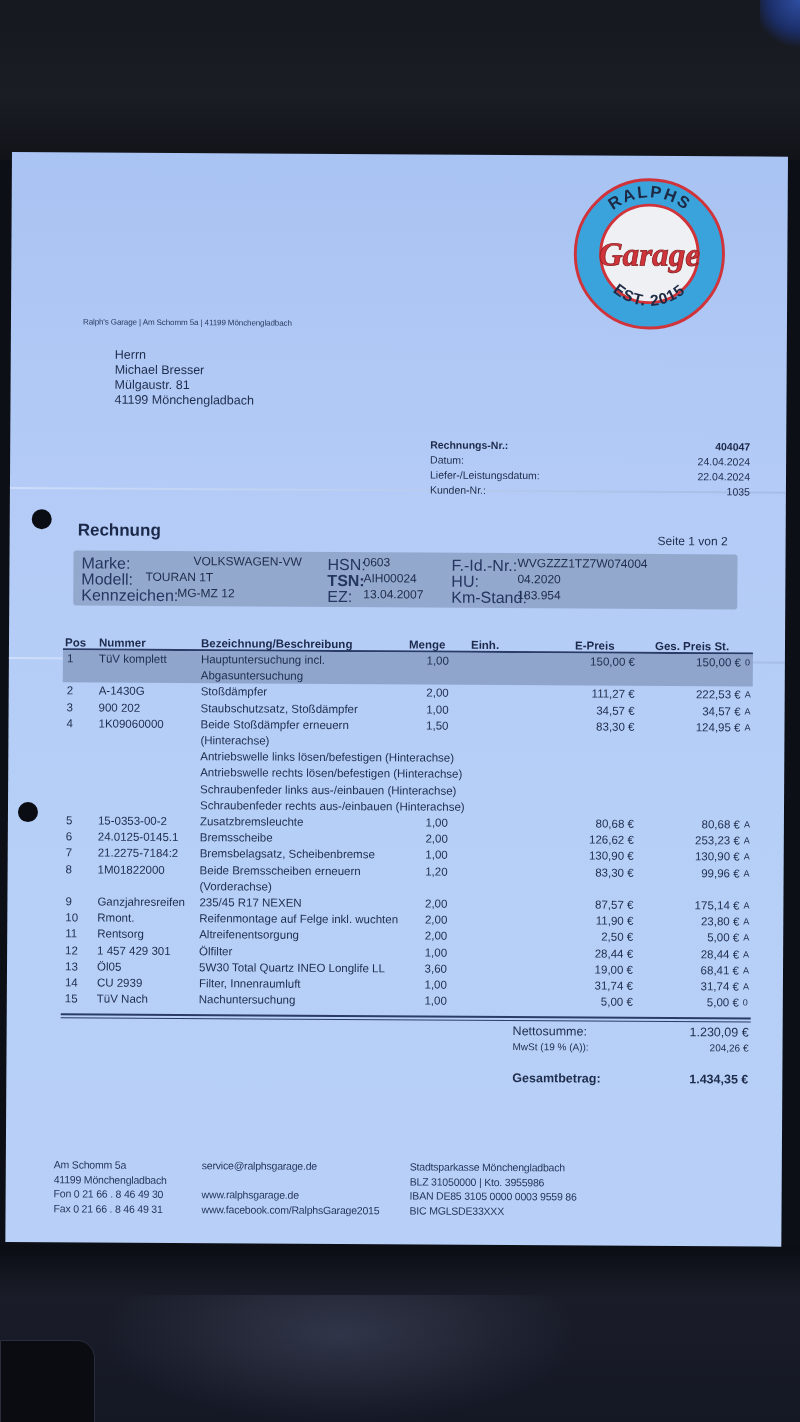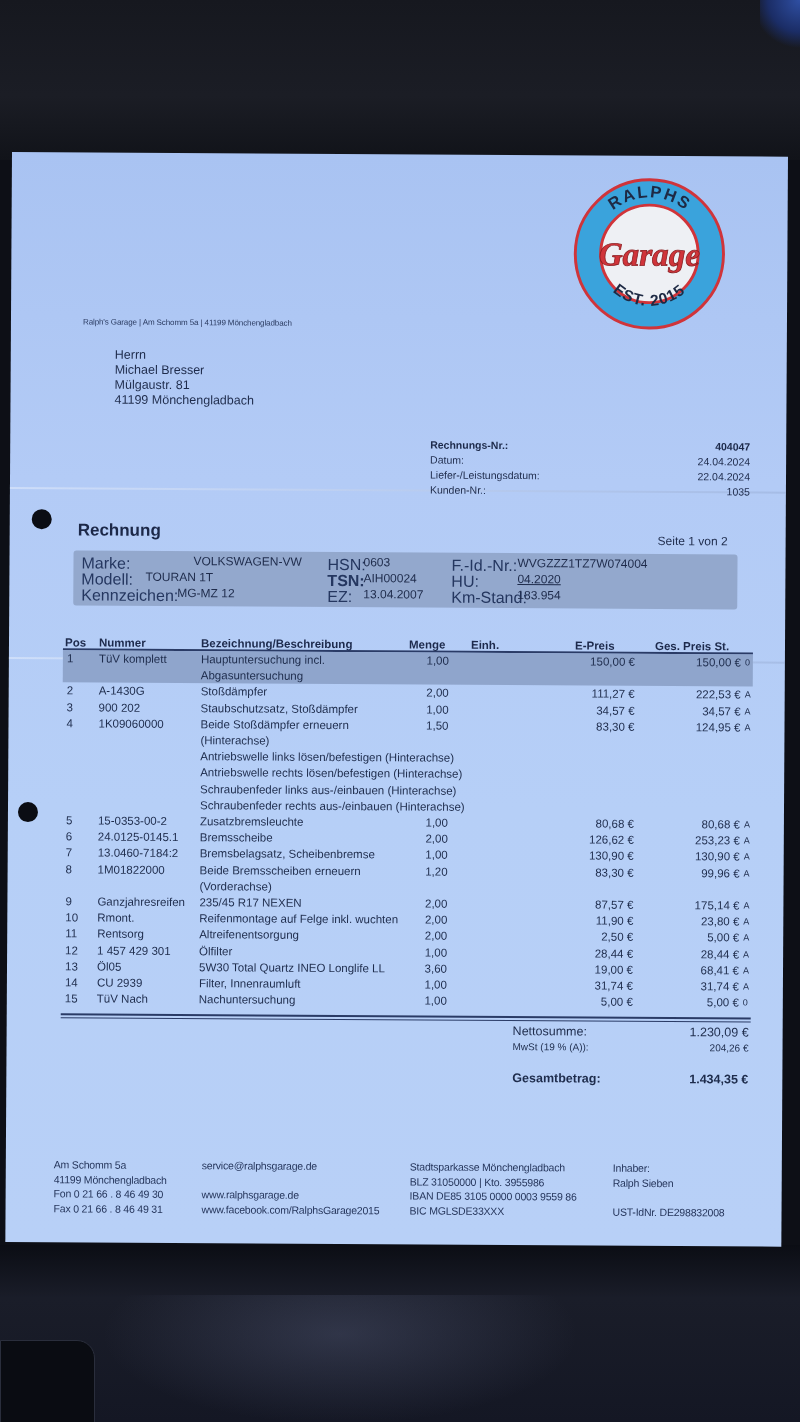--- a/index.html
+++ b/index.html
@@ -187,21 +187,21 @@
     <span class="cell lbl" style="left:254px; top:4px;">HSN:</span>
     <span class="cell" style="left:290px; top:3px;">0603</span>
     <span class="cell lbl" style="left:254px; top:20px;font-weight:bold;">TSN:</span>
     <span class="cell" style="left:290px; top:19px;">AIH00024</span>
     <span class="cell lbl" style="left:254px; top:36px;">EZ:</span>
     <span class="cell" style="left:290px; top:35px;">13.04.2007</span>
 
     <span class="cell lbl" style="left:378px; top:4px;">F.-Id.-Nr.:</span>
     <span class="cell" style="left:444px; top:3px;">WVGZZZ1TZ7W074004</span>
     <span class="cell lbl" style="left:378px; top:20px;">HU:</span>
-    <span class="cell" style="left:444px; top:19px;text-decoration:underline;">04.2020</span>
+    <span class="cell" style="left:444px; top:19px;">04.2020</span>
     <span class="cell lbl" style="left:378px; top:36px;">Km-Stand:</span>
     <span class="cell" style="left:444px; top:35px;">183.954</span>
   </div>
 
   <div class="items">
     <div class="items-head">
       <span style="left:2px;">Pos</span>
       <span style="left:36px;">Nummer</span>
       <span style="left:138px;">Bezeichnung/Beschreibung</span>
       <span style="left:346px;">Menge</span>
@@ -295,21 +295,21 @@
           <span style="left:4px;">6</span>
           <span style="left:36px;">24.0125-0145.1</span>
           <span style="left:346px; width:40px; text-align:right;">2,00</span>
           <span style="left:440px; width:132px; text-align:right;">126,62 €</span>
           <span style="left:540px; width:138px; text-align:right;">253,23 €</span>
           <span style="left:682px;" class="st">A</span>
           <div class="desc">Bremsscheibe</div>
         </div>
         <div class="row-item">
           <span style="left:4px;">7</span>
-          <span style="left:36px;">13.0460-7184:2</span>
+          <span style="left:36px;">21.2275-7184:2</span>
           <span style="left:346px; width:40px; text-align:right;">1,00</span>
           <span style="left:440px; width:132px; text-align:right;">130,90 €</span>
           <span style="left:540px; width:138px; text-align:right;">130,90 €</span>
           <span style="left:682px;" class="st">A</span>
           <div class="desc">Bremsbelagsatz, Scheibenbremse</div>
         </div>
         <div class="row-item">
           <span style="left:4px;">8</span>
           <span style="left:36px;">1M01822000</span>
           <span style="left:346px; width:40px; text-align:right;">1,20</span>
@@ -412,19 +412,13 @@
     <div style="height:14.5px;"></div>
     <div>www.ralphsgarage.de</div>
     <div>www.facebook.com/RalphsGarage2015</div>
   </div>
   <div class="footer" style="left:404px;">
     <div>Stadtsparkasse Mönchengladbach</div>
     <div>BLZ 31050000 | Kto. 3955986</div>
     <div>IBAN DE85 3105 0000 0003 9559 86</div>
     <div>BIC MGLSDE33XXX</div>
   </div>
-  <div class="footer" style="left:607px;">
-    <div>Inhaber:</div>
-    <div>Ralph Sieben</div>
-    <div style="height:14.5px;"></div>
-    <div>UST-IdNr. DE298832008</div>
-  </div>
 </div>
 
 </body></html>

